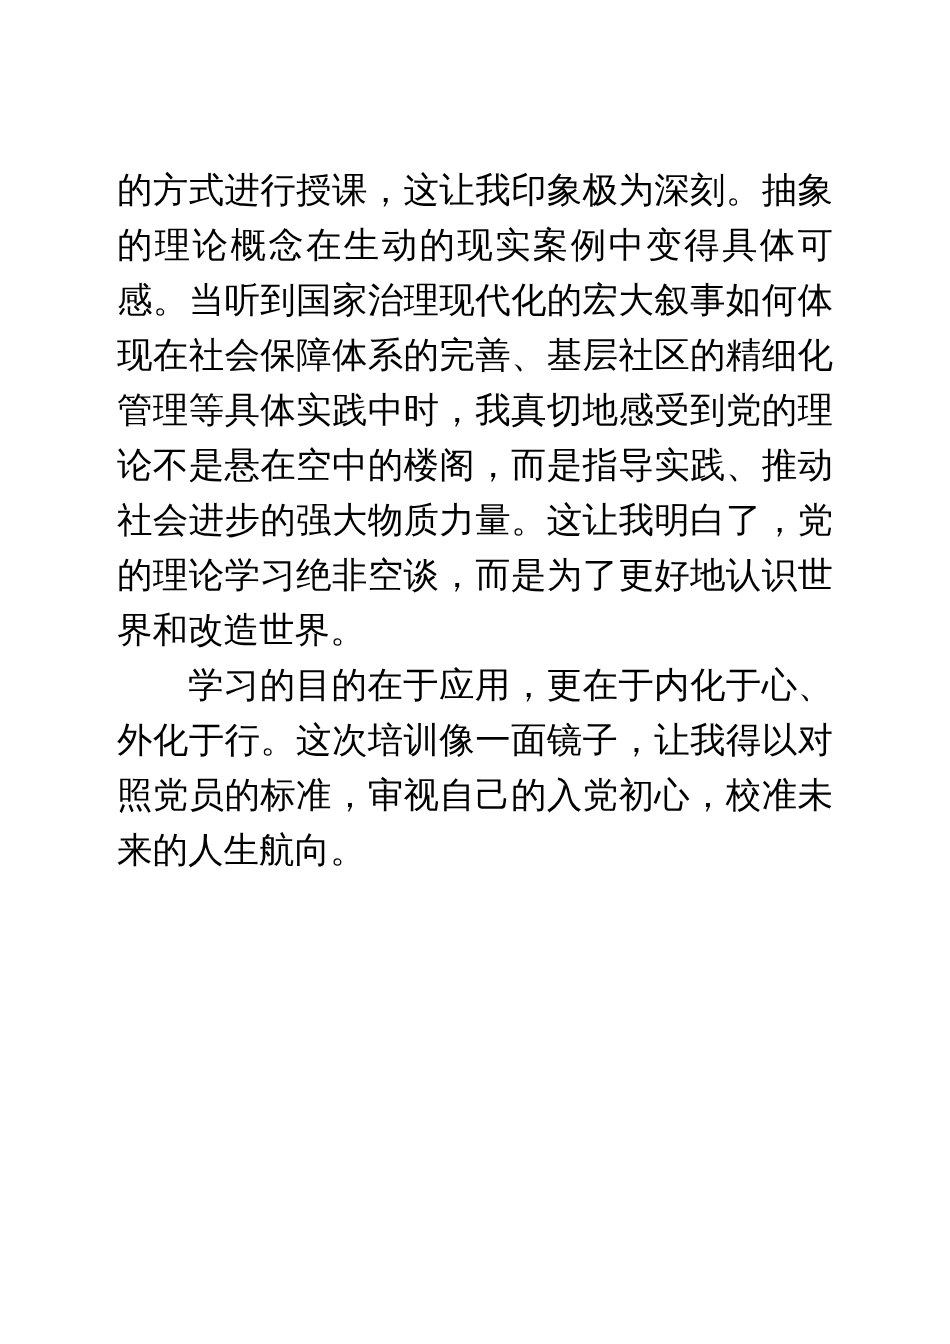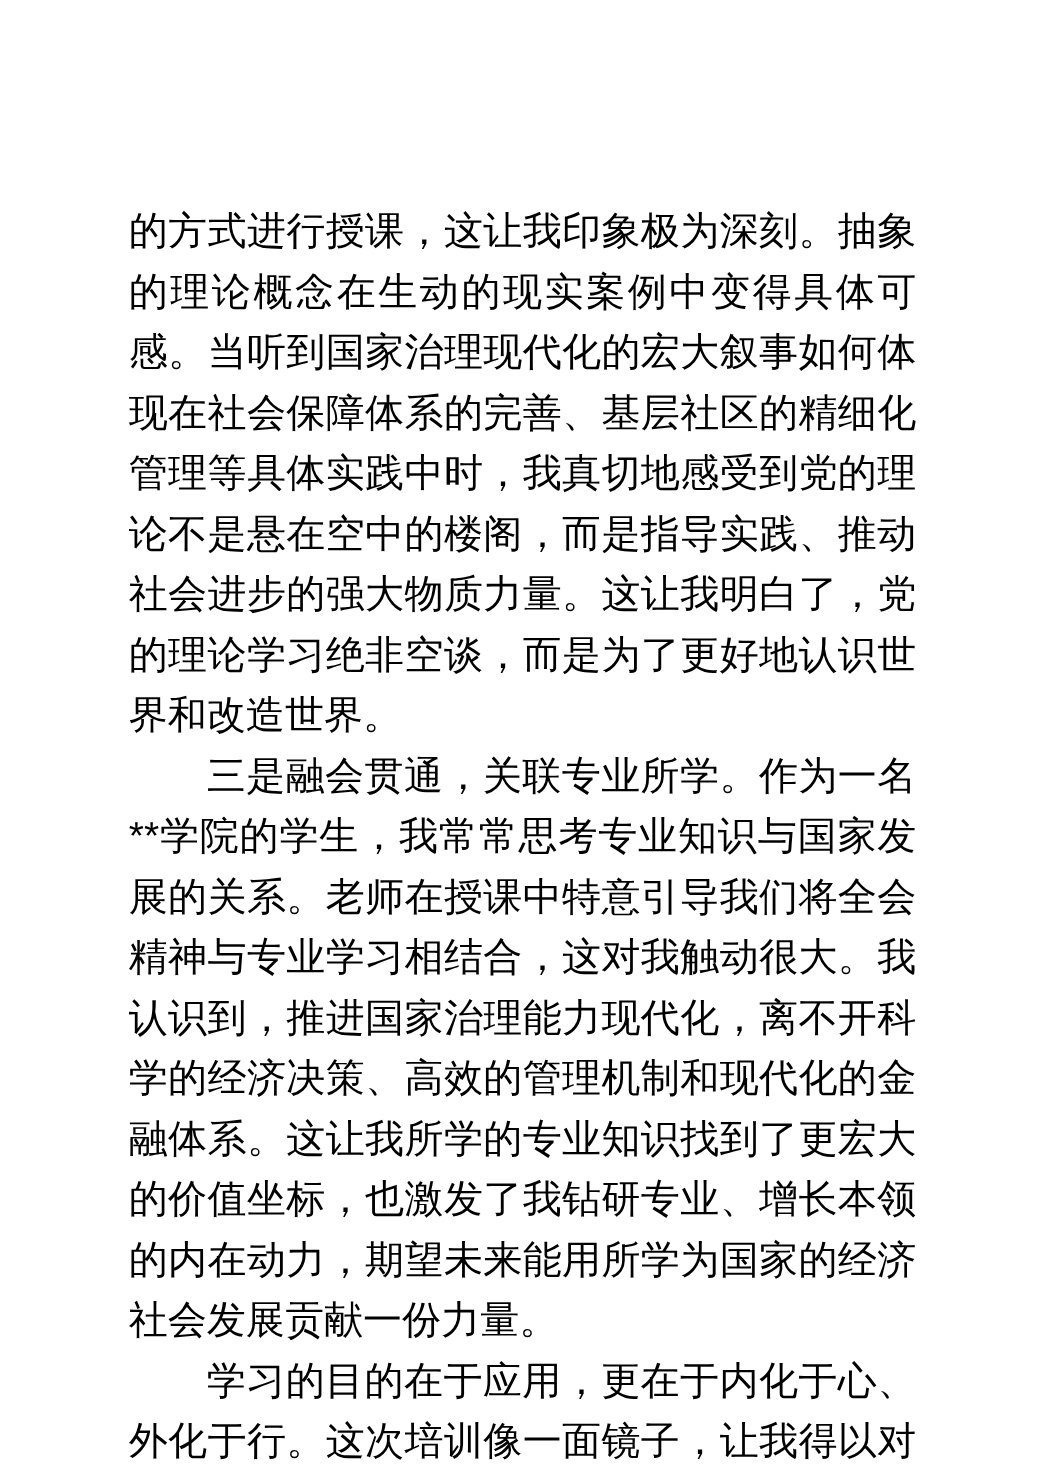--- a/index.html
+++ b/index.html
@@ -13,21 +13,20 @@
     font-family: "Liberation Sans", "DejaVu Sans", sans-serif;
     color: #000000;
     overflow: hidden;
   }
   .page {
     position: relative;
     width: 950px;
     height: 1084px;
     background: #ffffff;
     box-sizing: border-box;
-    margin-top: 20px;
   }
   .text-column {
     position: absolute;
     left: 117px;
     top: 163px;
     width: 716px;
   }
   .para {
     margin: 0;
     padding: 0;
@@ -51,19 +50,18 @@
   }
 </style>
 </head>
 <body>
 
 <div class="page">
   <div class="text-column">
 
     <p class="para">的方式进行授课，这让我印象极为深刻。抽象的理论概念在生动的现实案例中变得具体可感。当听到国家治理现代化的宏大叙事如何体现在社会保障体系的完善、基层社区的精细化管理等具体实践中时，我真切地感受到党的理论不是悬在空中的楼阁，而是指导实践、推动社会进步的强大物质力量。这让我明白了，党的理论学习绝非空谈，而是为了更好地认识世界和改造世界。</p>
 
-    <p class="para indent">三是融会贯通，关联专业所学。作为一名**学院的学生，我常常思考专业知识与国家发展的关系。老师在授课中特意引导我们将全会精神与专业学习相结合，这对我触动很大。我认识到，推进国家治理能力现代化，离不开科学的经济决策、高效的管理机制和现代化的金融体系。这让我所学的专业知识找到了更宏大的价值坐标，也激发了我钻研专业、增长本领的内在动力，期望未来能用所学为国家的经济社会发展贡献一份力量。</p>
 
 
     <p class="para indent">学习的目的在于应用，更在于内化于心、外化于行。这次培训像一面镜子，让我得以对照党员的标准，审视自己的入党初心，校准未来的人生航向。</p>
 
   </div>
 </div>
 
 </body></html>

